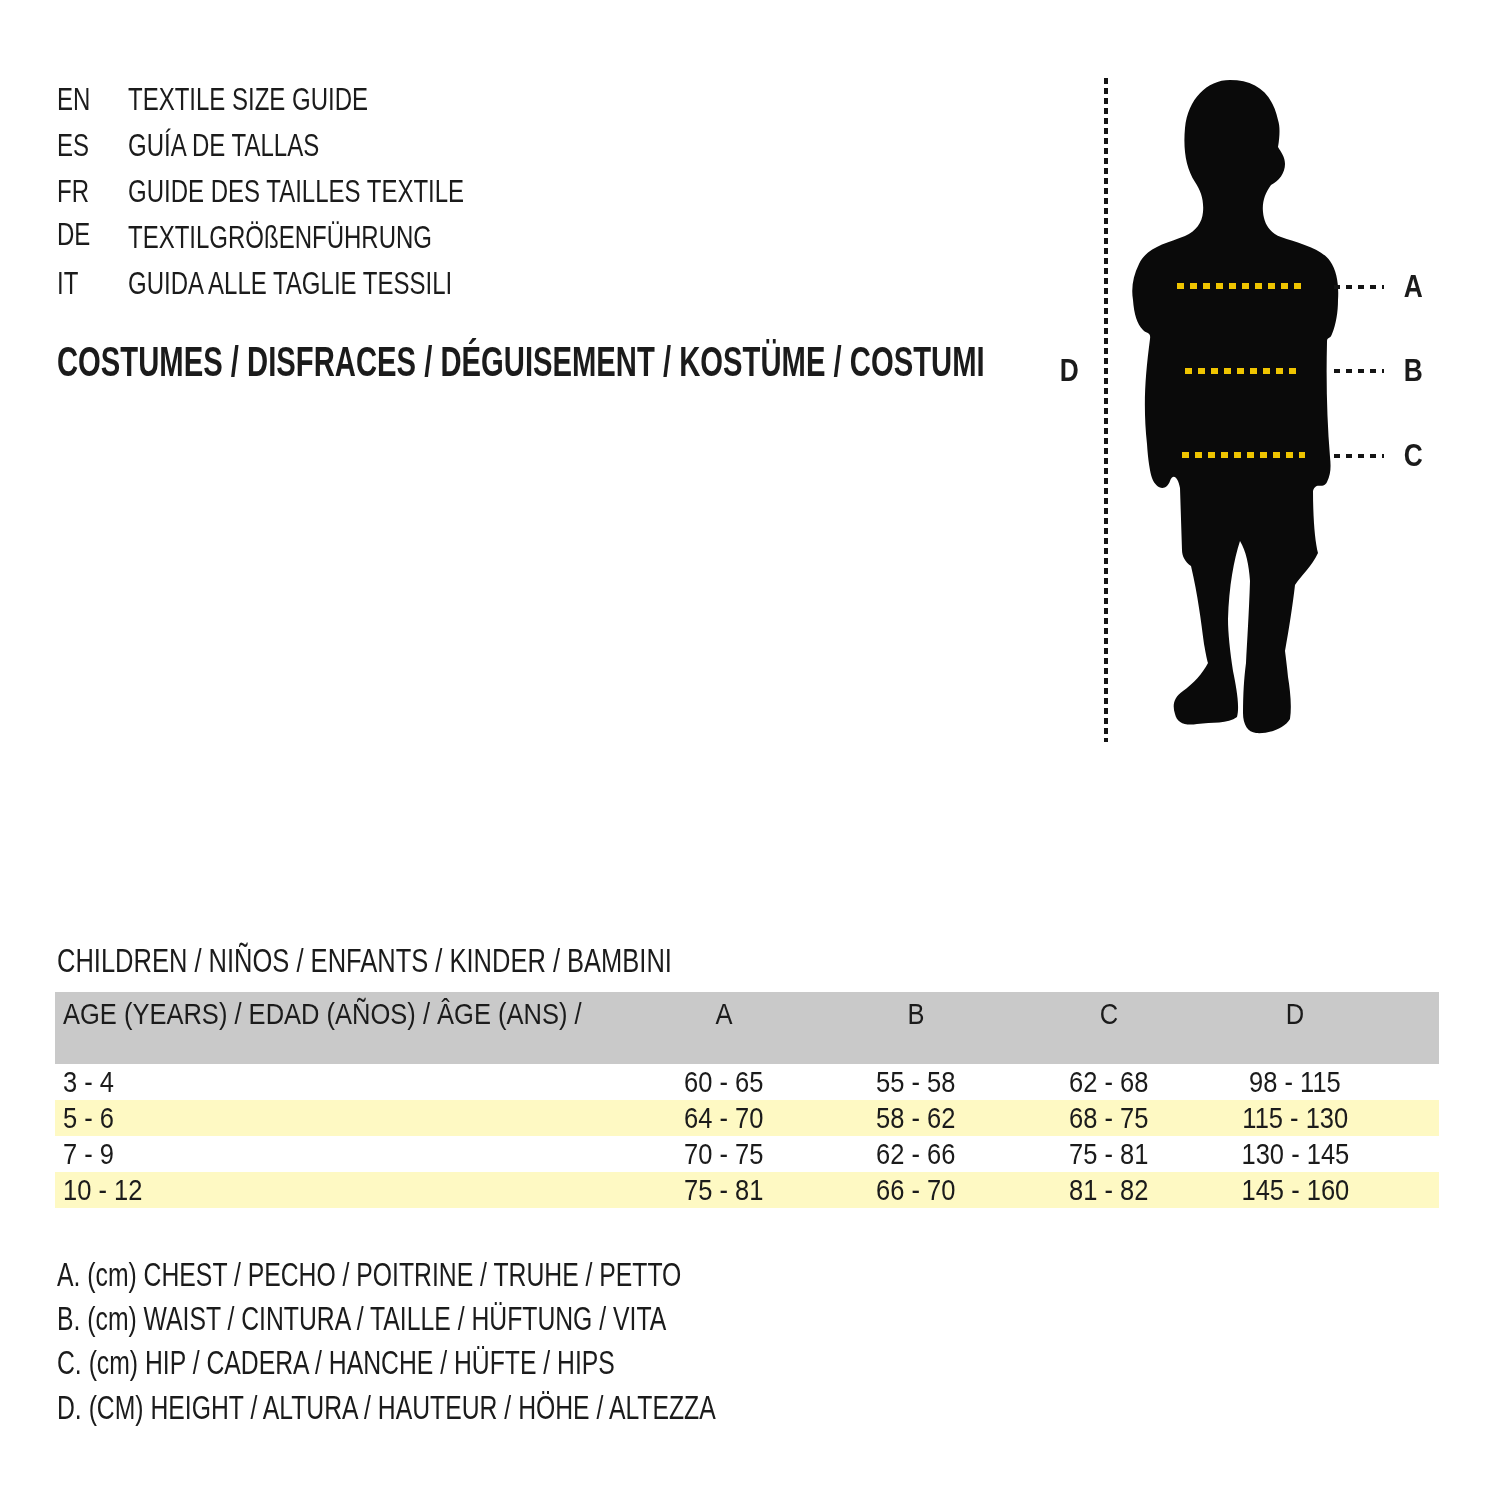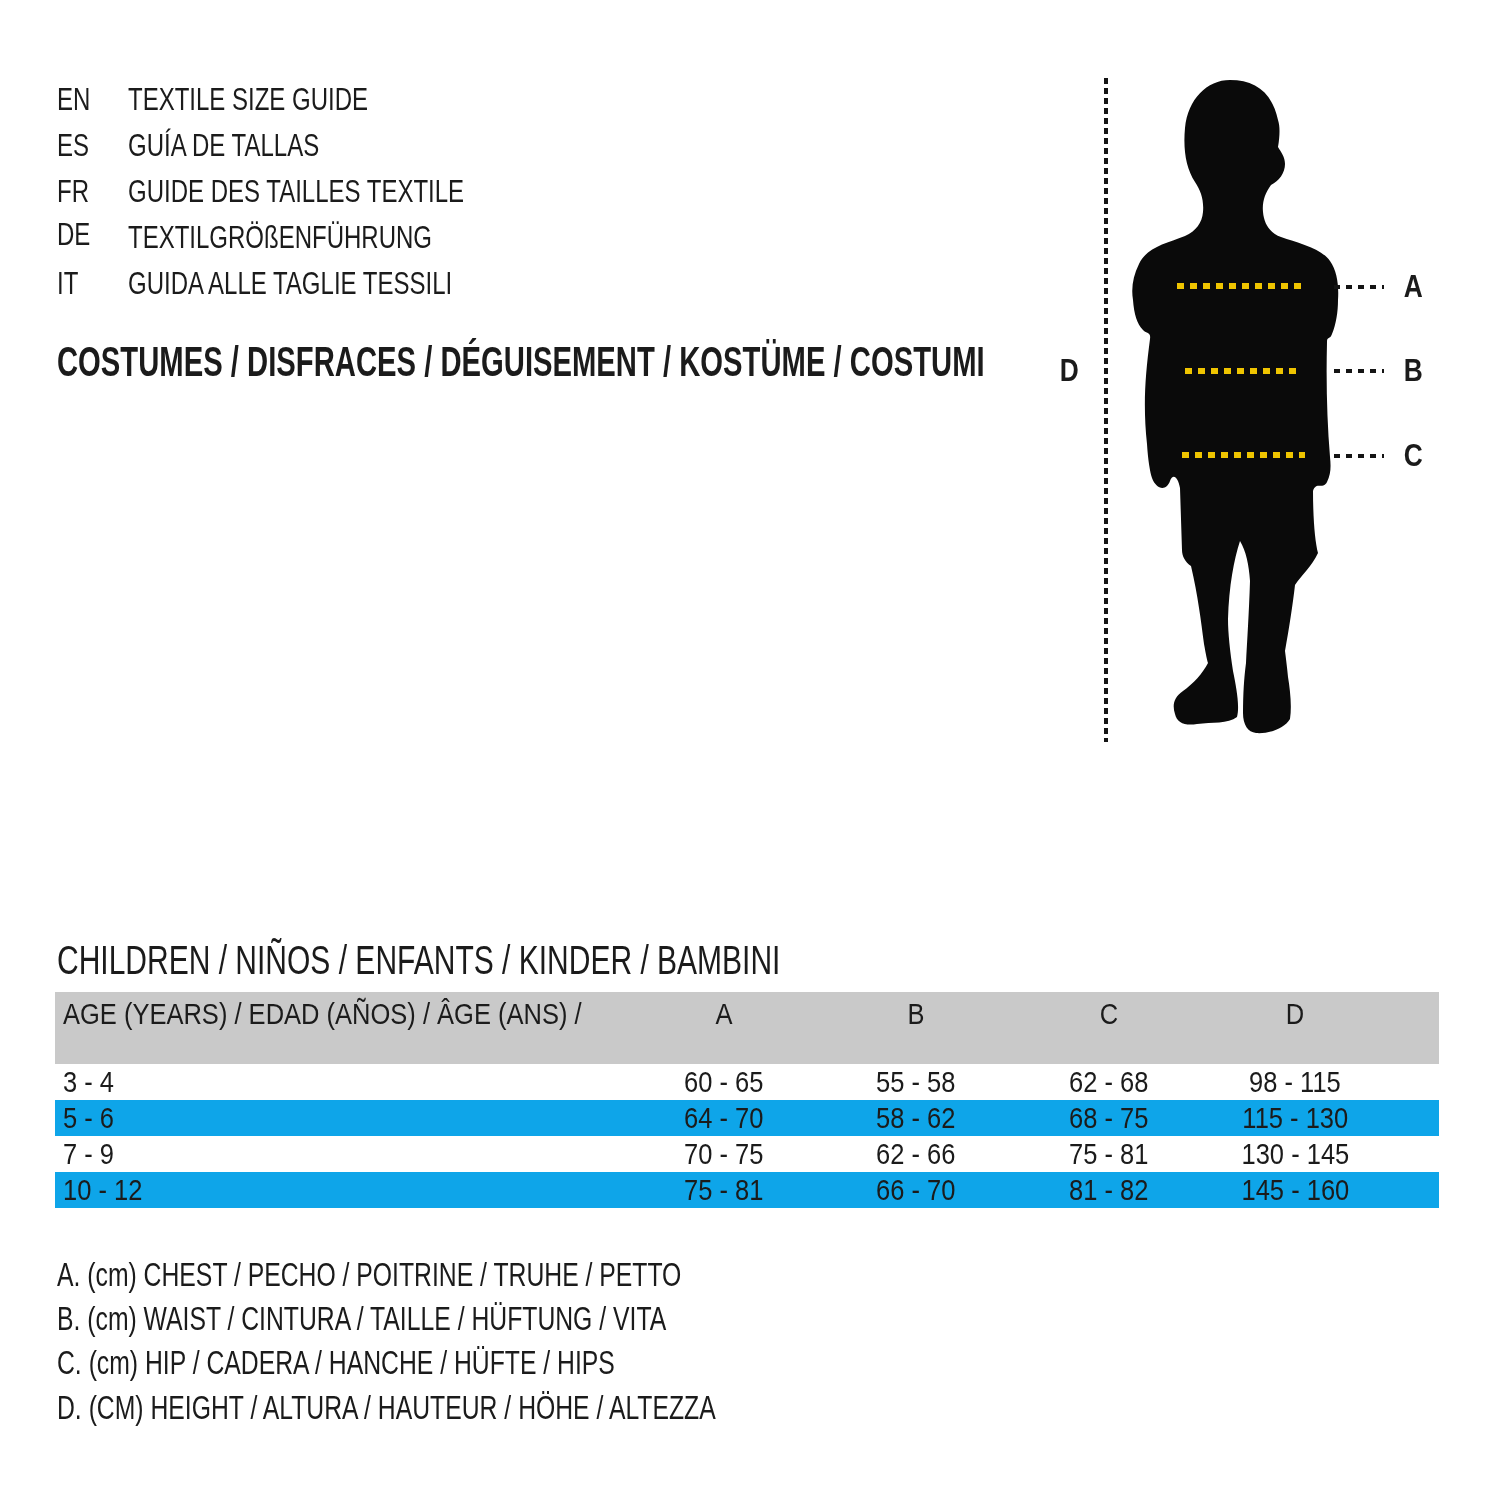--- a/index.html
+++ b/index.html
@@ -22,30 +22,30 @@
                     font-size:43px; font-weight:bold; }
 
   
   .fig-svg { left:1095px; top:72px; }
   .vdash { left:1104px; top:78px; width:4px; height:664px;
            background:repeating-linear-gradient(180deg,#141414 0 6px,transparent 6px 10px); }
   .hdot  { height:4px; background:repeating-linear-gradient(90deg,#141414 0 6px,transparent 6px 12px); }
   .ydash { height:6px; background:repeating-linear-gradient(90deg,#efc400 0 7px,transparent 7px 13px); }
   .m-label { font-size:31px; font-weight:bold; height:32px; line-height:32px; width:40px; }
 
-  .section-title { left:57px; top:939px; height:42px; line-height:42px; font-size:40px; }
+  .section-title { left:57px; top:939px; height:42px; line-height:42px; font-size:34px; }
 
   
   .size-table { left:55px; top:992px; width:1384px; font-size:30px; }
   .t-header   { position:relative; height:72px; background:#c9c9c9; }
   .h-line1 { position:absolute; left:8px; top:5px;  height:33px; line-height:33px; }
   .h-line2 { position:absolute; left:8px; top:36px; height:33px; line-height:33px; }
   .col-pos { position:absolute; top:5px; width:220px; height:33px; line-height:33px; text-align:center; }
   .t-row   { position:relative; height:36px; line-height:36px; }
-  .t-row.alt { background:#0ea5e9;padding-left:25px; }
+  .t-row.alt { background:#fef9c3;padding-left:25px; }
   .cell-age { position:absolute; left:8px; top:0; }
   .cell-val { position:absolute; top:0; width:220px; text-align:center; }
   .col-a { left:559px; } .col-b { left:751px; } .col-c { left:944px; } .col-d { left:1130px; }
 
   
   .legend-row { left:57px; height:44px; line-height:44px; font-size:33px; }
 </style>
 </head>
 <body>
 

